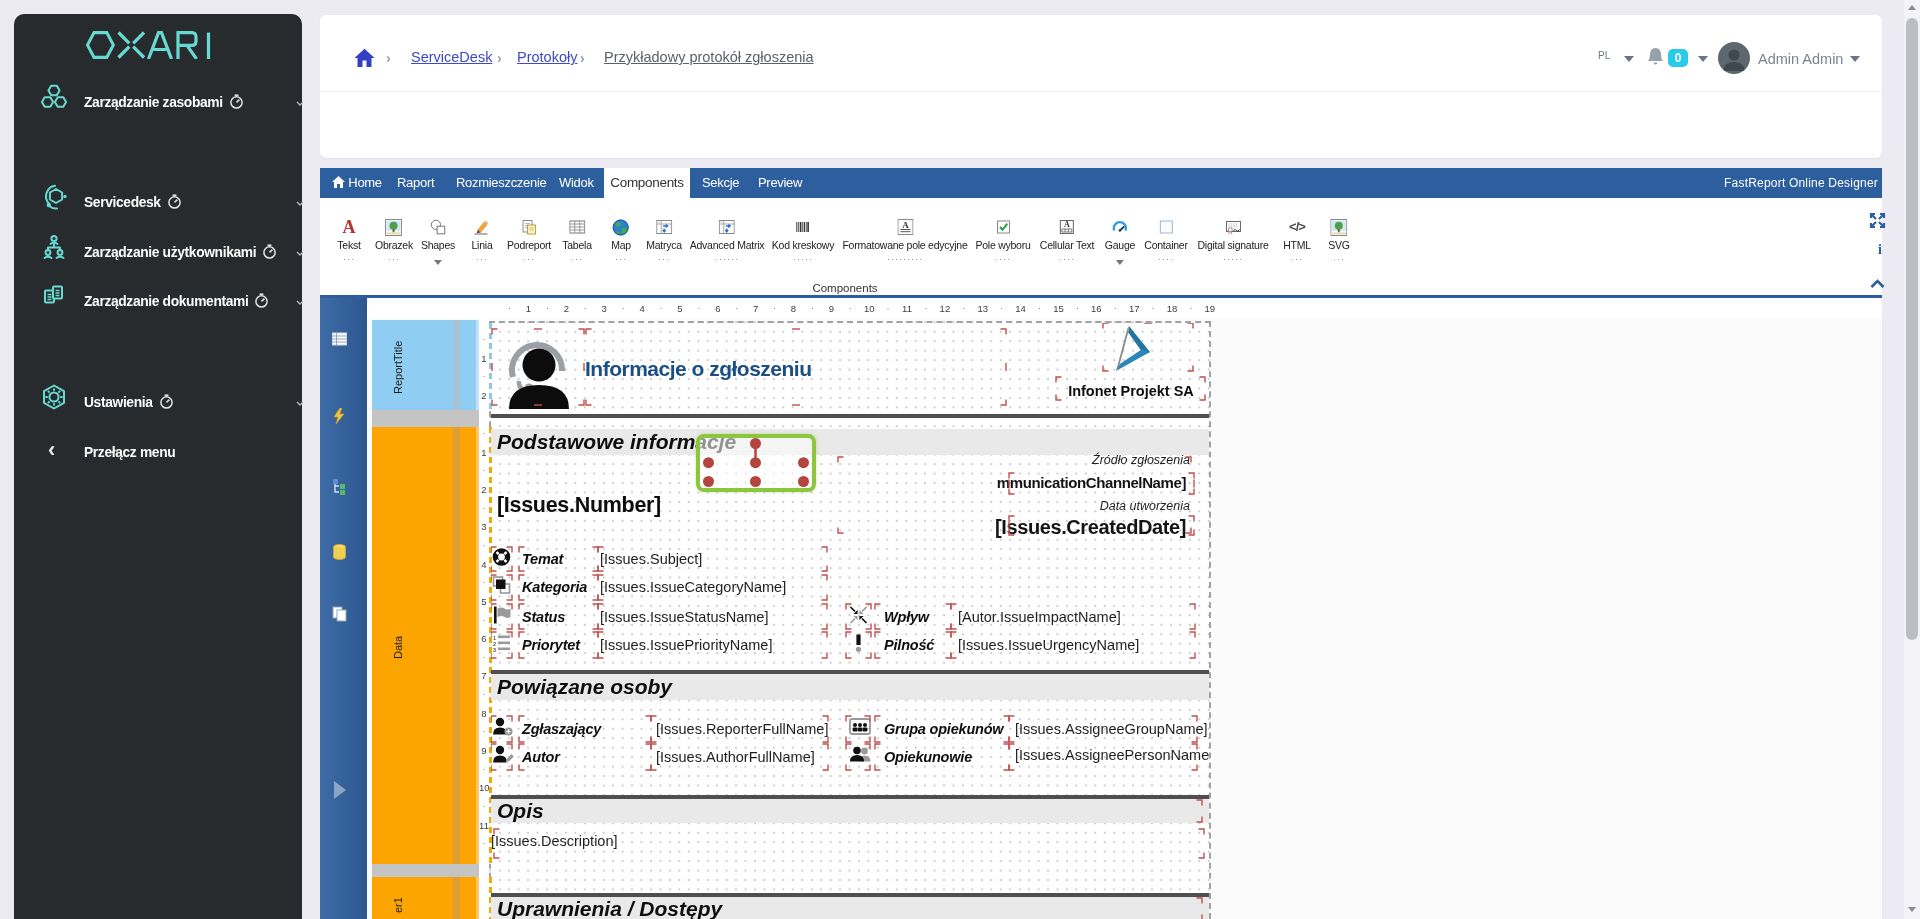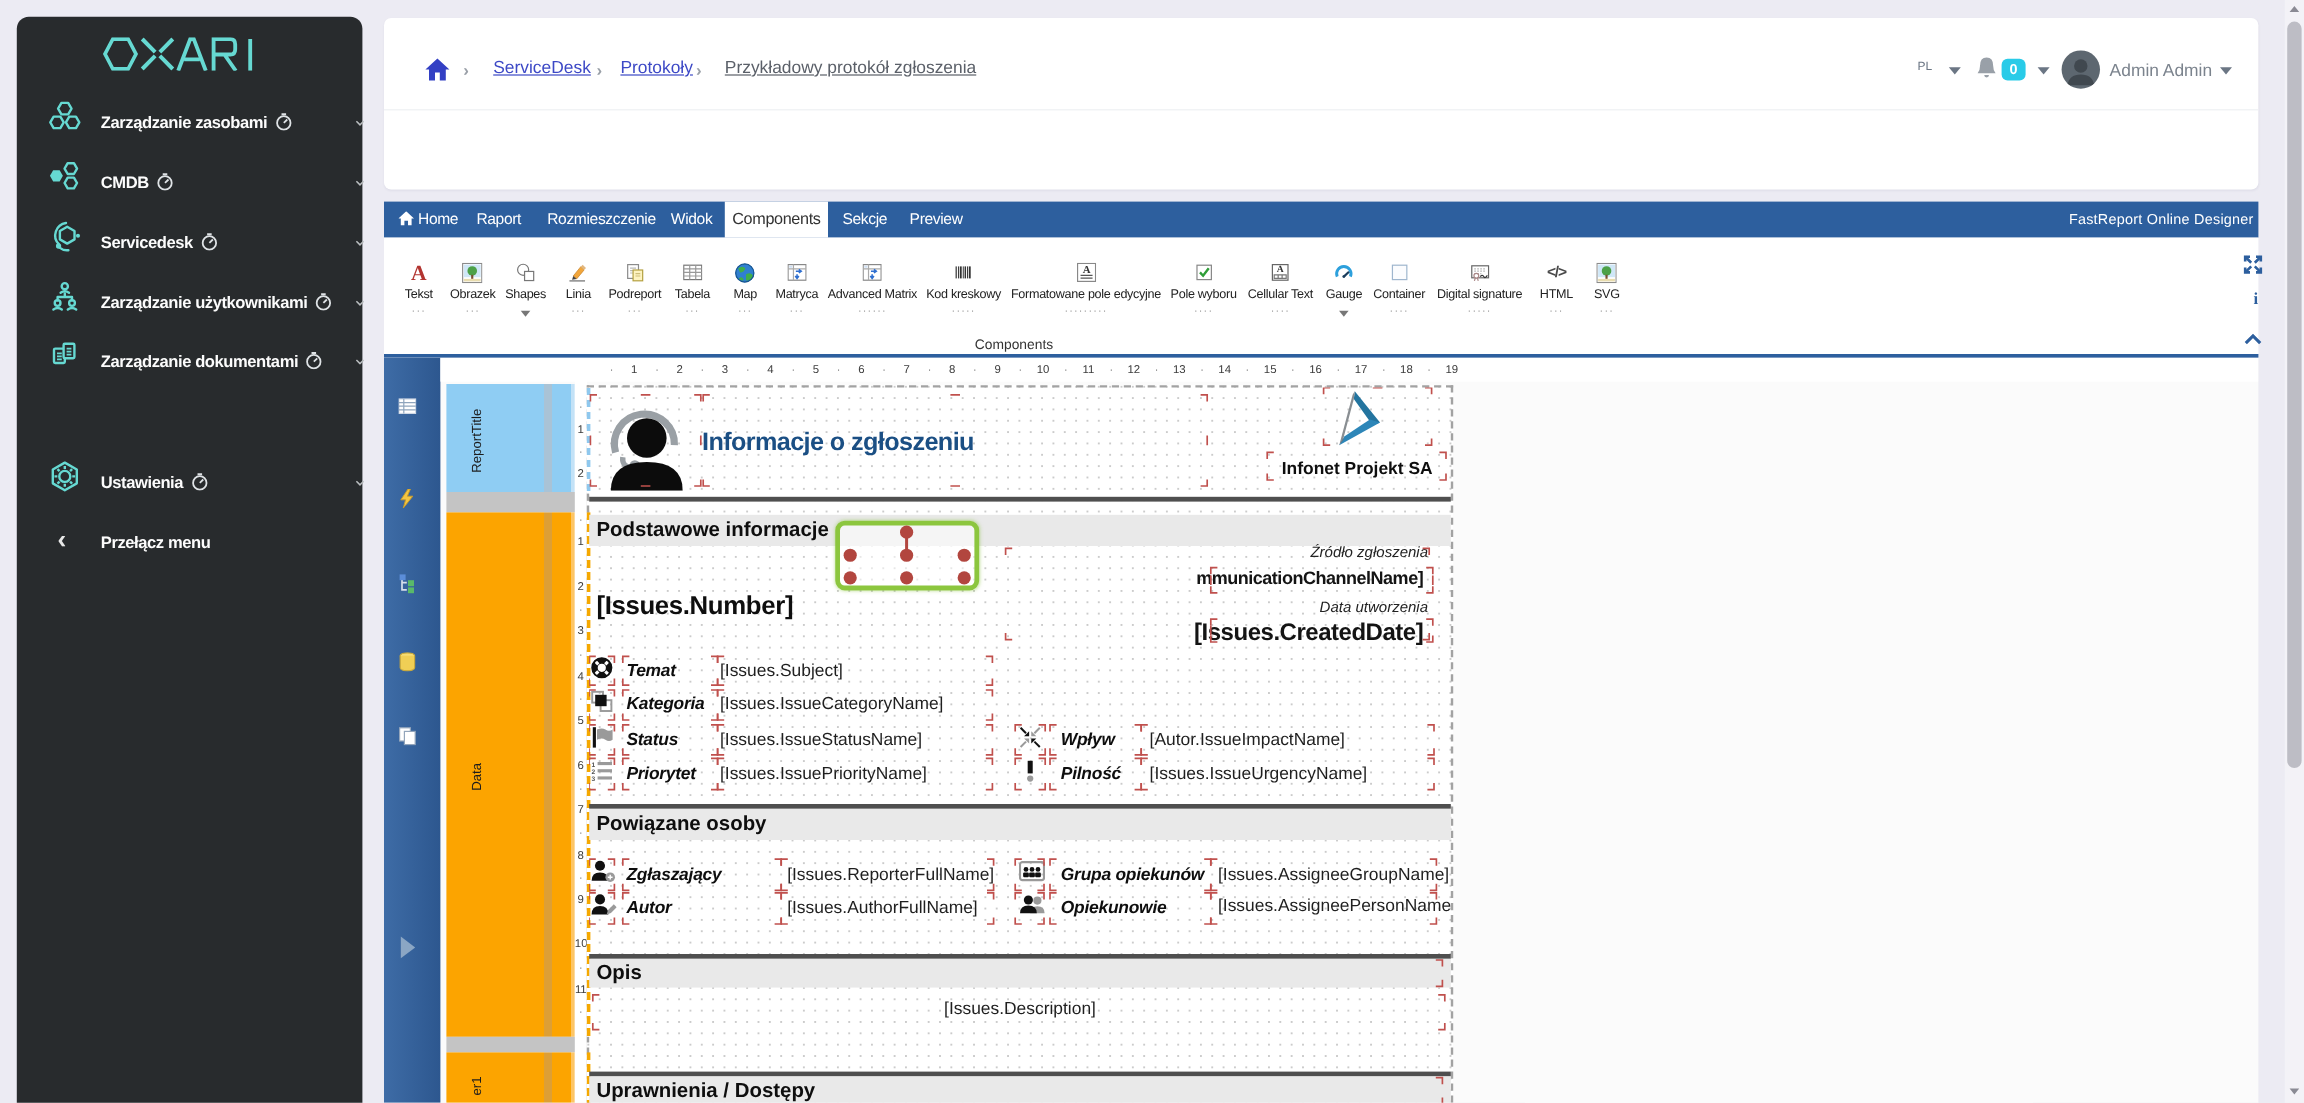--- a/index.html
+++ b/index.html
@@ -30,21 +30,21 @@
 .bandlbl{position:absolute;left:20px;font-size:11px;color:#1c1c1c;transform:rotate(-90deg);transform-origin:left top;white-space:nowrap}
 .graysep{position:absolute;left:52px;width:119px;background:#c4c4c4}
 #rulside{position:absolute;left:159px;top:0;width:10px;height:621px;background:#fff}
 .rn{position:absolute;width:10px;text-align:center;font-size:9.5px;color:#3c3c3c;transform:translateY(-50%)}
 .rd{position:absolute;width:10px;text-align:center;font-size:9px;color:#777;transform:translateY(-50%)}
 #rultop{position:absolute;left:47px;top:0;width:1515px;height:20px;background:#fff}
 .tn{position:absolute;top:5px;transform:translateX(-50%);font-size:9.5px;color:#3c3c3c}
 .td{position:absolute;top:5px;transform:translateX(-50%);font-size:9px;color:#777}
 #page{position:absolute;left:169px;top:23px;width:722px;height:598px;border:2px dashed #a2a2a2;border-bottom:none;background:#fff;background-image:radial-gradient(circle,#cbcbcb 0.75px,transparent 0.95px);background-size:9.46px 9.46px;background-position:4px 4px}
 .gh{position:absolute;left:0;width:718px;background:#e9e9e9;z-index:2}
-.gh span{position:absolute;left:6px;top:50%;transform:translateY(-50%);font-size:17px;font-weight:700;color:#0e0e0e;white-space:nowrap}
+.gh span{position:absolute;left:6px;top:50%;transform:translateY(-50%);font-size:21px;font-weight:700;font-style:italic;color:#0e0e0e;white-space:nowrap}
 .dsep{position:absolute;left:0;width:718px;height:4px;background:#4f4f4f;z-index:2}
 .lbl{position:absolute;font-size:14.5px;letter-spacing:-0.2px;font-weight:700;font-style:italic;color:#0e0e0e;transform:translateY(-50%);white-space:nowrap;z-index:3}
 .val{position:absolute;font-size:14.5px;color:#1f1f1f;transform:translateY(-50%);white-space:nowrap;z-index:3}
 .ricon{position:absolute;transform:translateY(-50%);z-index:3}
 #scroll{position:absolute;left:1904px;top:0;width:16px;height:919px;background:#f3f2f7;z-index:10}
 #thumb{position:absolute;left:1.5px;top:18px;width:12px;height:622px;background:#bdbdc5;border-radius:6px}
 .sarr{position:absolute;left:4px;width:0;height:0;border-left:4px solid transparent;border-right:4px solid transparent}
 </style></head><body>
 
 <div id="sidebar">
@@ -60,35 +60,20 @@
         <path d="M124.5,1.6 V28"></path>
       </g>
 </svg>
 <div class="mi" style="top:71px">
       <span class="ic"><svg width="30" height="30" viewBox="0 0 30 30" style="">
           <path d="M20.6,8.5 L17.8,13.3 L12.2,13.3 L9.4,8.5 L12.2,3.7 L17.8,3.7 Z" fill="none" stroke="#66d9d2" stroke-width="2" stroke-linejoin="round" stroke-linecap="round"></path>
           <path d="M14.1,20.0 L11.3,24.8 L5.7,24.8 L2.9,20.0 L5.7,15.2 L11.3,15.2 Z" fill="none" stroke="#66d9d2" stroke-width="2" stroke-linejoin="round" stroke-linecap="round"></path>
           <path d="M27.1,20.0 L24.3,24.8 L18.7,24.8 L15.9,20.0 L18.7,15.2 L24.3,15.2 Z" fill="none" stroke="#66d9d2" stroke-width="2" stroke-linejoin="round" stroke-linecap="round"></path>
         </svg></span>
       <span class="tx">Zarządzanie zasobami<svg width="15" height="15" viewBox="0 0 15 15" style="vertical-align:-2px;margin-left:6px">
-          <circle cx="7.5" cy="8.4" r="5.6" fill="none" stroke="#dfe3e6" stroke-width="1.5"></circle>
-          <line x1="7.5" y1="8.4" x2="10.4" y2="5.6" stroke="#dfe3e6" stroke-width="1.5"></line>
-          <line x1="5.6" y1="1.2" x2="9.4" y2="1.2" stroke="#dfe3e6" stroke-width="1.6"></line>
-        </svg></span>
-      <span class="ch"><svg width="8" height="5" viewBox="0 0 8 5">
-          <path d="M1,1 L4,4 L7,1" fill="none" stroke="#b9bdbf" stroke-width="1.3"></path>
-        </svg></span>
-    </div>
-<div class="mi" style="top:121px">
-      <span class="ic"><svg width="30" height="30" viewBox="0 0 30 30" style="">
-          <path d="M13.4,14.5 L10.7,19.2 L5.3,19.2 L2.6,14.5 L5.3,9.8 L10.7,9.8 Z" fill="#66d9d2"></path>
-          <path d="M25.2,8.5 L22.6,13.0 L17.4,13.0 L14.8,8.5 L17.4,4.0 L22.6,4.0 Z" fill="none" stroke="#66d9d2" stroke-width="2" stroke-linejoin="round" stroke-linecap="round"></path>
-          <path d="M25.2,20.5 L22.6,25.0 L17.4,25.0 L14.8,20.5 L17.4,16.0 L22.6,16.0 Z" fill="none" stroke="#66d9d2" stroke-width="2" stroke-linejoin="round" stroke-linecap="round"></path>
-        </svg></span>
-      <span class="tx">CMDB<svg width="15" height="15" viewBox="0 0 15 15" style="vertical-align:-2px;margin-left:6px">
           <circle cx="7.5" cy="8.4" r="5.6" fill="none" stroke="#dfe3e6" stroke-width="1.5"></circle>
           <line x1="7.5" y1="8.4" x2="10.4" y2="5.6" stroke="#dfe3e6" stroke-width="1.5"></line>
           <line x1="5.6" y1="1.2" x2="9.4" y2="1.2" stroke="#dfe3e6" stroke-width="1.6"></line>
         </svg></span>
       <span class="ch"><svg width="8" height="5" viewBox="0 0 8 5">
           <path d="M1,1 L4,4 L7,1" fill="none" stroke="#b9bdbf" stroke-width="1.3"></path>
         </svg></span>
     </div>
 <div class="mi" style="top:171px">
       <span class="ic"><svg width="30" height="30" viewBox="0 0 30 30" style="">
@@ -663,21 +648,21 @@
 <span class="lbl" style="left:393px;top:406px">Grupa opiekunów</span>
 <span class="ricon" style="left:358px;top:434px"><svg width="22" height="18" viewBox="0 0 22 18" style="">
           <circle cx="15.5" cy="5" r="3.4" fill="#9a9a9a"></circle>
           <path d="M9.5,15.5 q0,-5.8 6,-5.8 q6,0 6,5.8 Z" fill="#9a9a9a"></path>
           <circle cx="8" cy="4.5" r="3.8" fill="#111"></circle>
           <path d="M1,15.5 q0,-6.5 7,-6.5 q7,0 7,6.5 Z" fill="#111"></path>
         </svg></span>
 <span class="lbl" style="left:393px;top:434px">Opiekunowie</span>
 <span class="val" style="left:524px;top:406px">[Issues.AssigneeGroupName]</span>
 <div class="abs" style="left:524px;top:423px;width:194px;height:22px;overflow:hidden;z-index:3"><span style="white-space:nowrap;font-size:14.5px;color:#1f1f1f">[Issues.AssigneePersonName]</span></div>
-<div class="abs" style="left:0;top:510px;width:718px;text-align:center;font-size:14.5px;color:#1f1f1f;z-index:3">[Issues.Description]</div>
+<div class="abs" style="left:0;top:510px;width:718px;font-size:14.5px;color:#1f1f1f;z-index:3">[Issues.Description]</div>
 <svg width="718" height="598" viewBox="0 0 718 598" style="position:absolute;left:0;top:0;z-index:9">
         <path d="M6.5,6 H1 V11.5" fill="none" stroke="#c0504d" stroke-width="1.4"></path>
         <path d="M87.5,6 H93 V11.5" fill="none" stroke="#c0504d" stroke-width="1.4"></path>
         <path d="M6.5,82 H1 V76.5" fill="none" stroke="#c0504d" stroke-width="1.4"></path>
         <path d="M87.5,82 H93 V76.5" fill="none" stroke="#c0504d" stroke-width="1.4"></path>
         <line x1="43.0" y1="6" x2="51.0" y2="6" stroke="#c0504d" stroke-width="1.4"></line>
         <line x1="43.0" y1="82" x2="51.0" y2="82" stroke="#c0504d" stroke-width="1.4"></line>
         <line x1="1" y1="40.0" x2="1" y2="48.0" stroke="#c0504d" stroke-width="1.4"></line>
         <line x1="93" y1="40.0" x2="93" y2="48.0" stroke="#c0504d" stroke-width="1.4"></line>
         <path d="M100.5,6 H95 V11.5" fill="none" stroke="#c0504d" stroke-width="1.4"></path>

